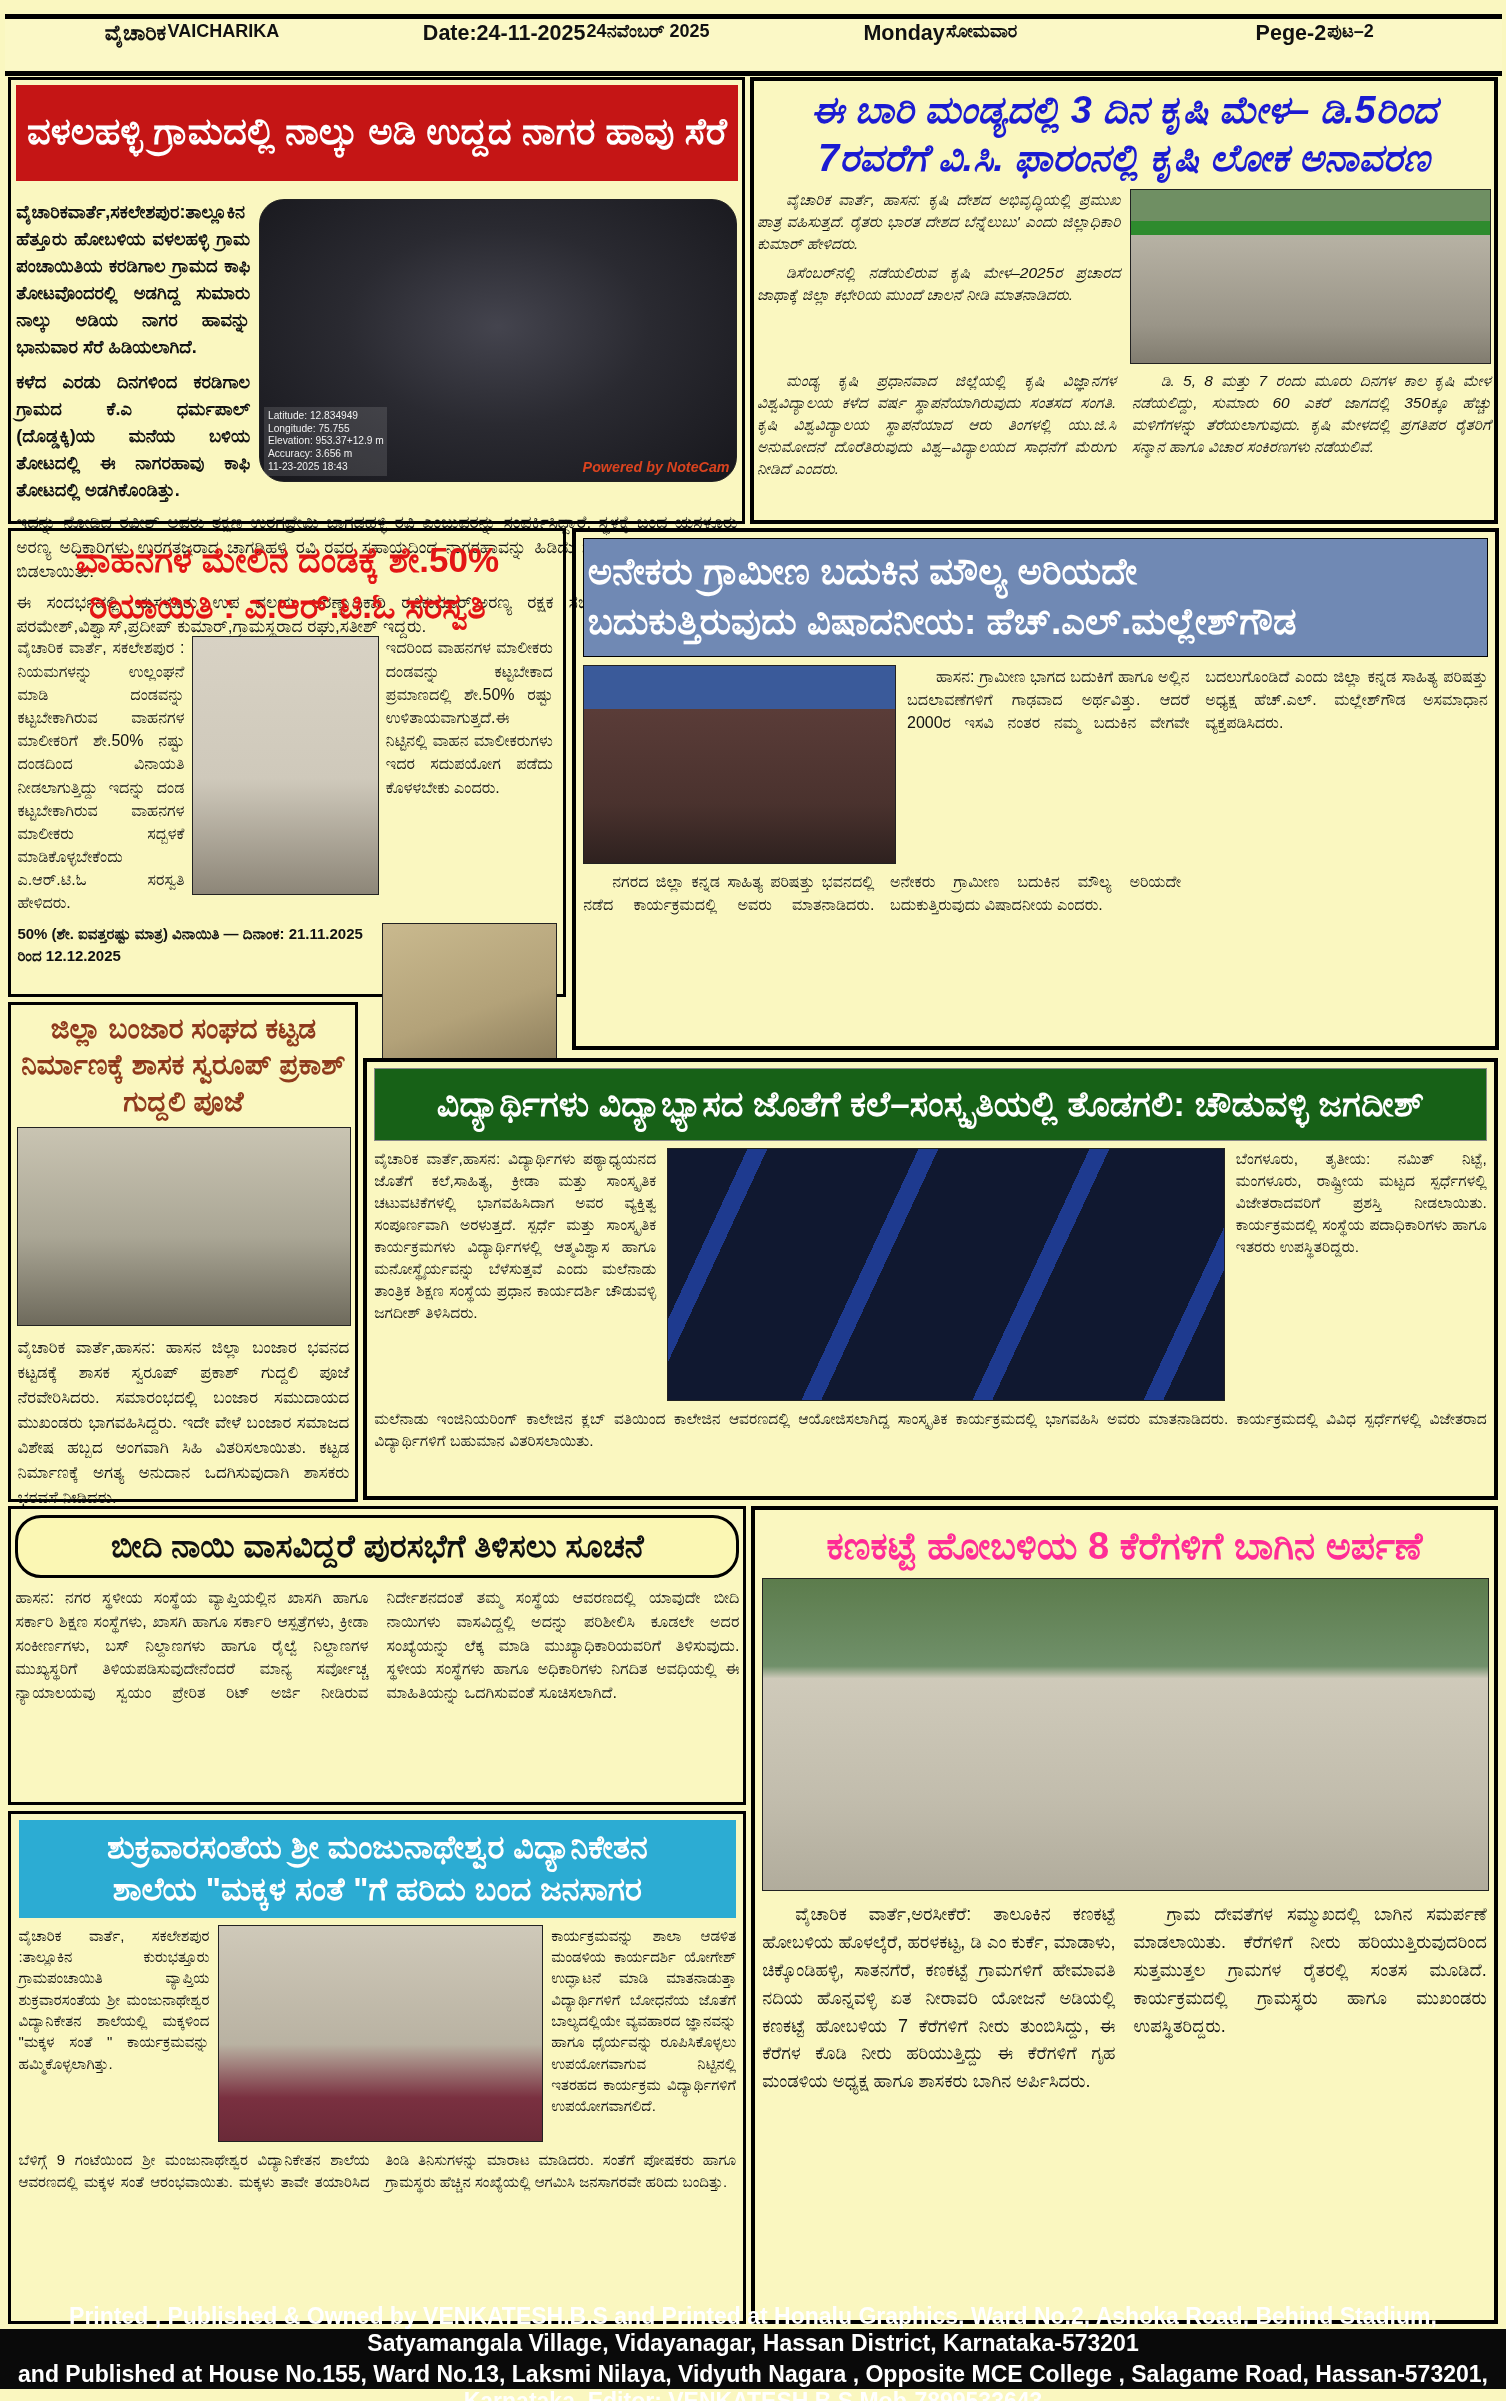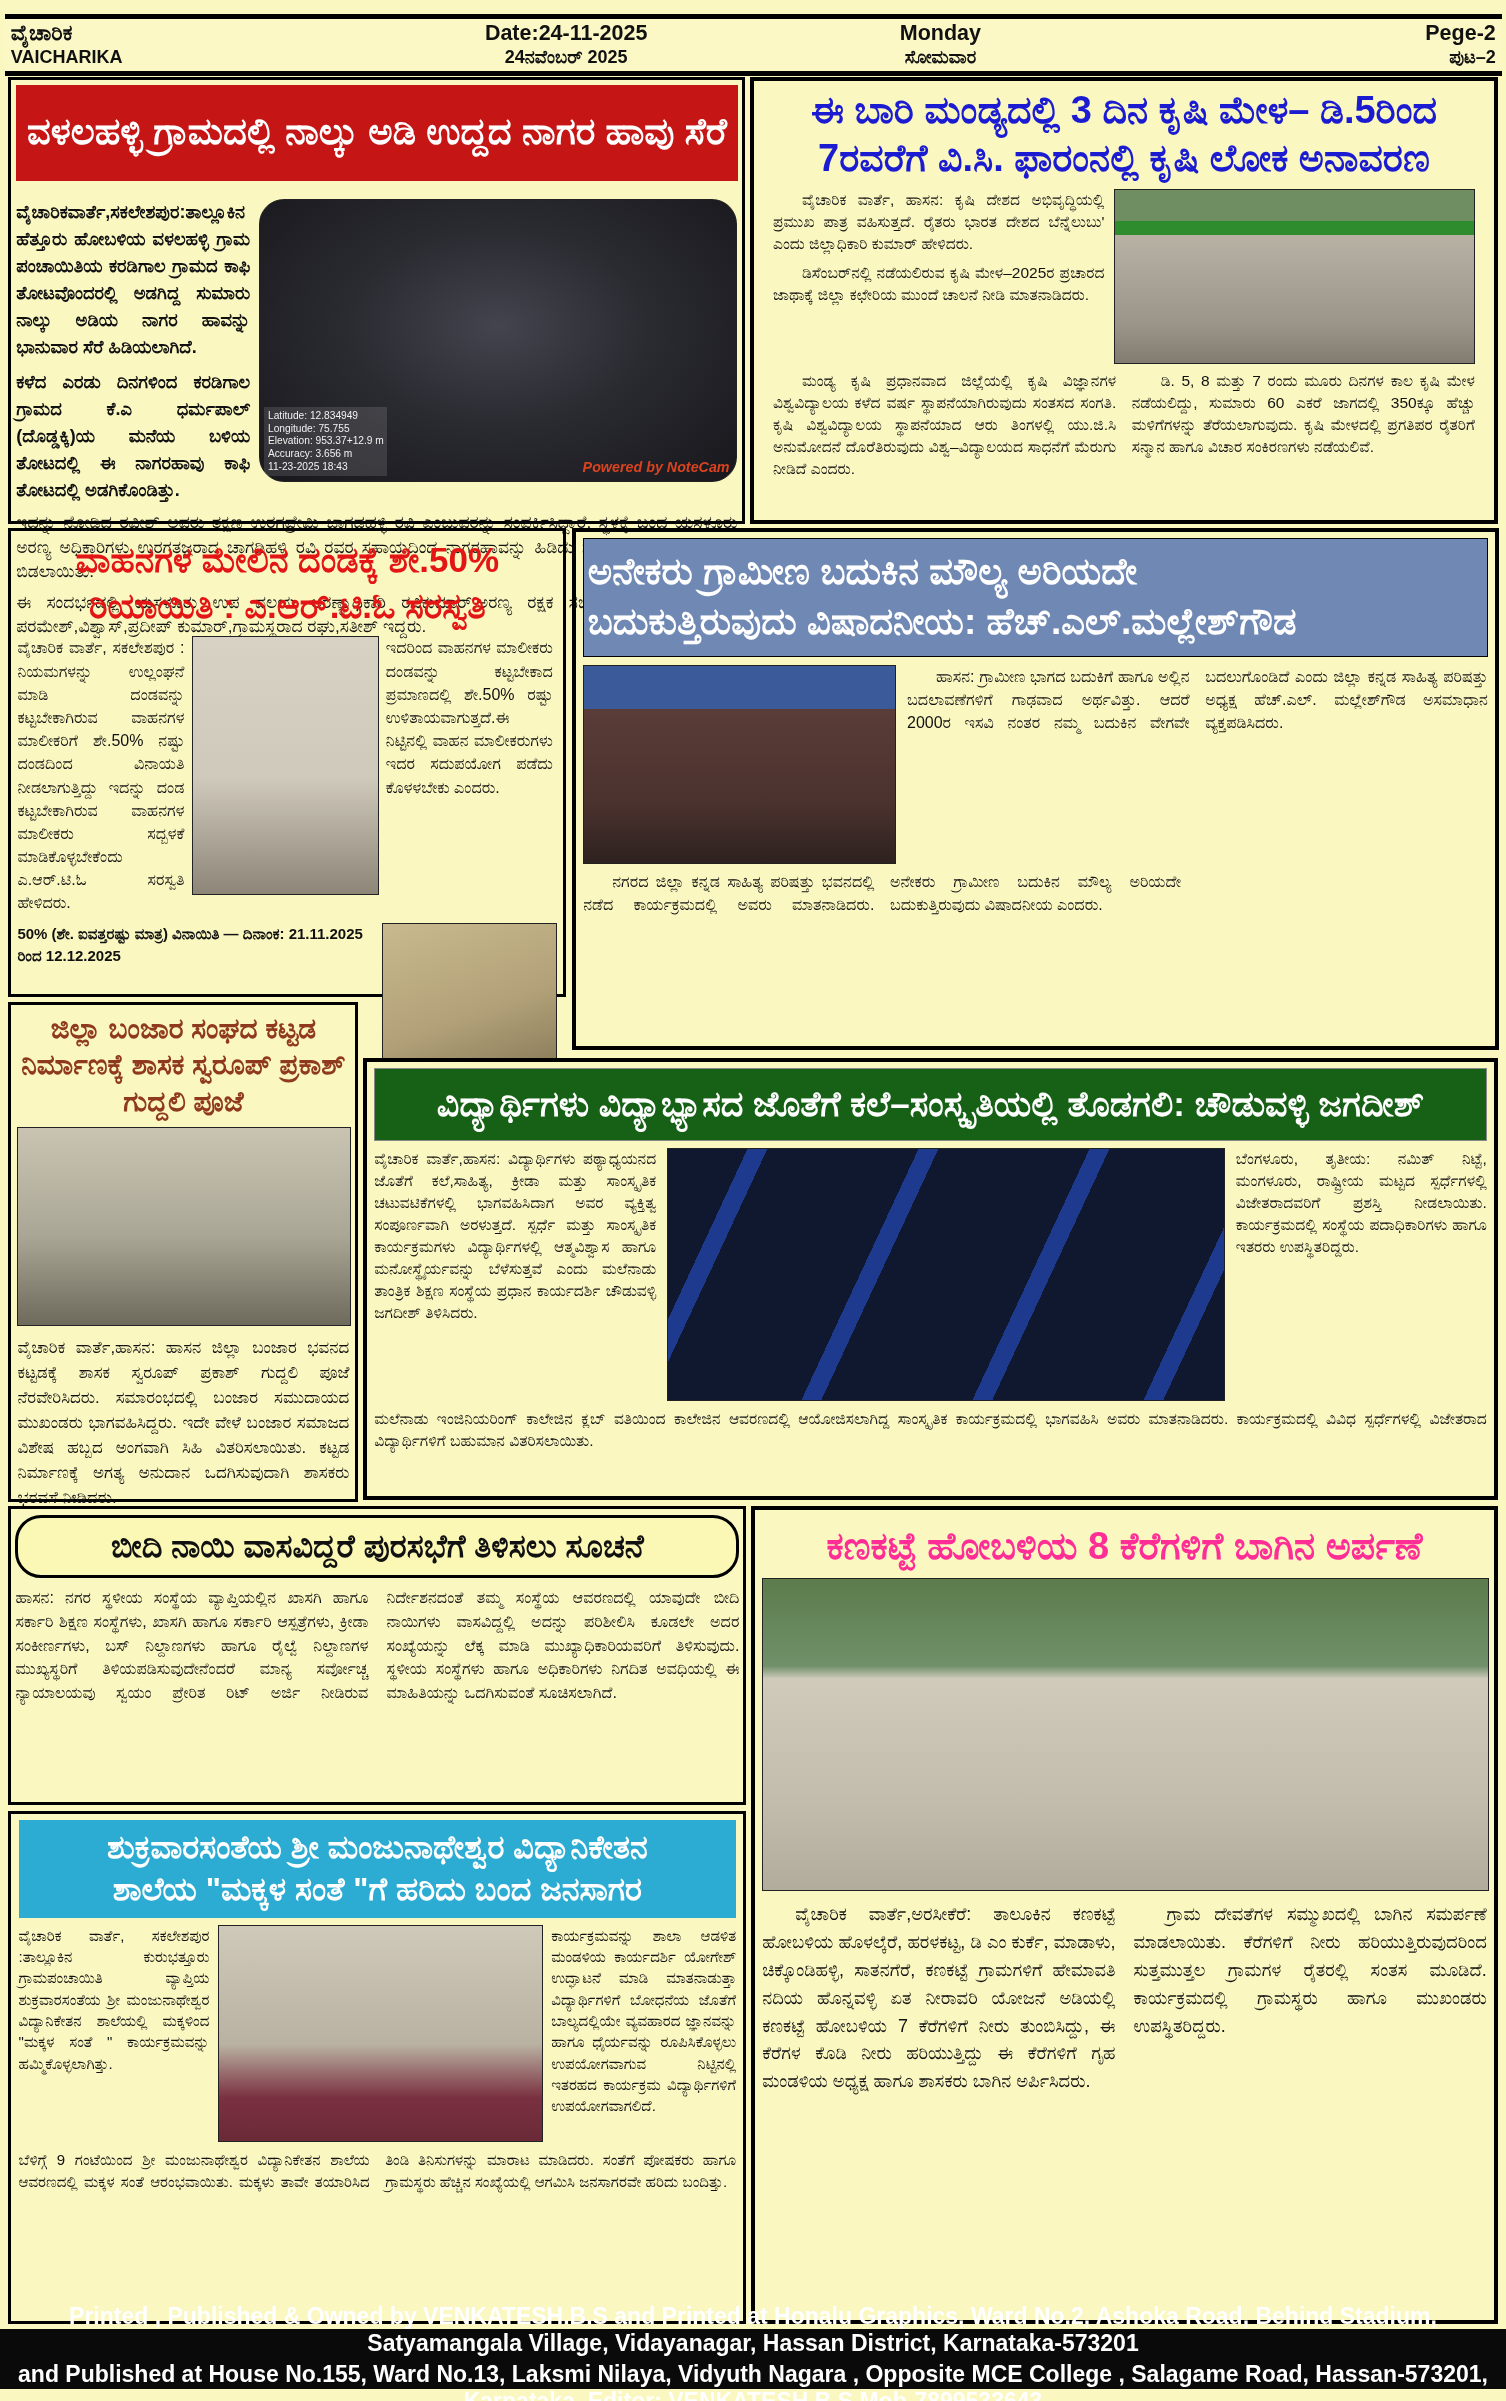--- a/index.html
+++ b/index.html
@@ -5,39 +5,39 @@
   html,body{margin:0;padding:0;background:#e8e6d8;}
   .page{position:relative;width:1506px;height:2401px;background:#FAF7C0;
         font-family:"Liberation Sans","DejaVu Sans",sans-serif;color:#111;overflow:hidden;}
   .abs{position:absolute;box-sizing:border-box;}
   .jt{text-align:justify;}
   .photo{position:relative;border:1.2px solid #222;}
 
   
   .hdr{top:13.7px;left:4.8px;width:1497px;height:62px;border-top:5.4px solid #000;border-bottom:5.4px solid #000;
        background:#FBF8C6;display:flex;align-items:stretch;}
-  .hdr .cell{flex:1;display:flex;flex-direction:column;justify-content:center;gap:1.2px;padding:2.4px 6px;}
+  .hdr .cell{flex:1;display:flex;flex-direction:row;justify-content:center;gap:1.2px;padding:2.4px 6px;}
   .hdr .l1{font-size:21.5px;font-weight:bold;}
   .hdr .l2{font-size:18px;font-weight:bold;}
 
   
   .artA{top:77px;left:8.4px;width:737px;height:447px;border:3px solid #000;padding:4.8px;}
   .bannerA{background:#C51515;color:#fff;font-weight:bold;font-size:37px;height:96px;
            display:flex;align-items:center;justify-content:center;text-align:center;line-height:1.1;padding:0 4.8px;}
   .artA .row{display:flex;gap:8.4px;margin-top:18px;}
   .colA{width:234px;font-size:18px;font-weight:bold;line-height:1.5;}
   .photoA{width:476px;height:281px;background:
       radial-gradient(ellipse at 50% 45%, #44444e 0%, #2a2a31 45%, #17171c 100%); border-radius: 25px;}
   .gps{position:absolute;left:4.8px;bottom:4.8px;color:#f2f2f2;font-size:10.2px;line-height:1.25;
        background:rgba(255,255,255,.12);padding:2.4px 3.6px;}
   .notecam{position:absolute;right:6px;bottom:6px;color:#d9431f;font-weight:bold;font-style:italic;font-size:14.3px;}
   .afterA{margin-top:6px;font-size:17.3px;line-height:1.42;}
 
   
-  .artB{top:77px;left:750px;width:748px;height:447px;border:4.2px solid #000;padding:6px 19px;}
+  .artB{top:77px;left:750px;width:748px;height:447px;border:4.2px solid #000;padding:6px 3px;font-style:italic;}
   .headB{color:#1B1BD1;font-weight:bold;font-size:38px;line-height:1.25;text-align:center;}
   .krTop{display:flex;gap:9.6px;margin-top:7.2px;}
   .krLeft{flex:1;font-size:15.5px;line-height:1.42;}
   .krLeft p{margin:0 0 7.2px 0;text-indent:29px;text-align:justify;}
   .photoB{width:359px;height:173px;background:
       linear-gradient(180deg,#6f8f63 0%,#6f8f63 18%,#2e8b2e 18%,#2e8b2e 26%,#b7b2a4 26%,#9a9588 78%,#817c6f 100%);}
   .krRest{margin-top:6px;font-size:15.5px;line-height:1.42;column-count:2;column-gap:15.5px;}
 
   
   .artC{top:528px;left:8.4px;width:558px;height:469px;border:3.6px solid #000;padding:6px;}

